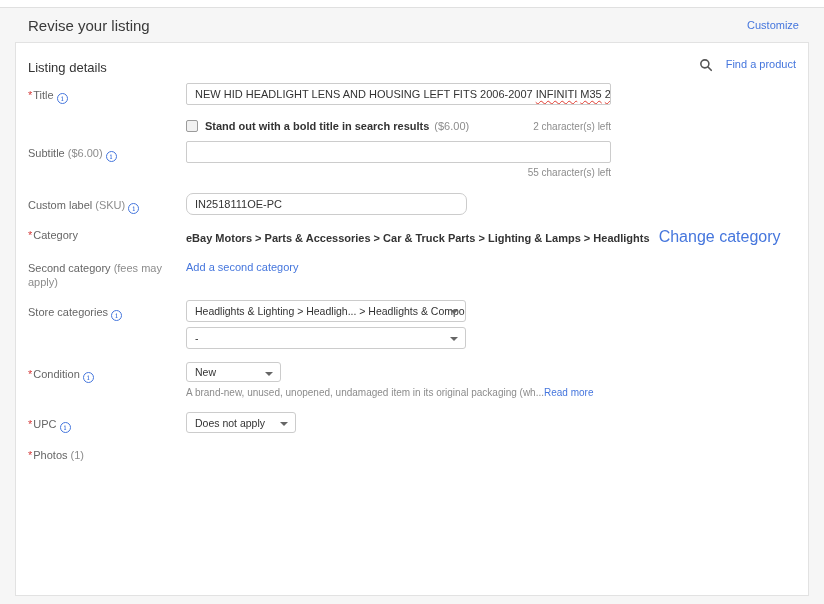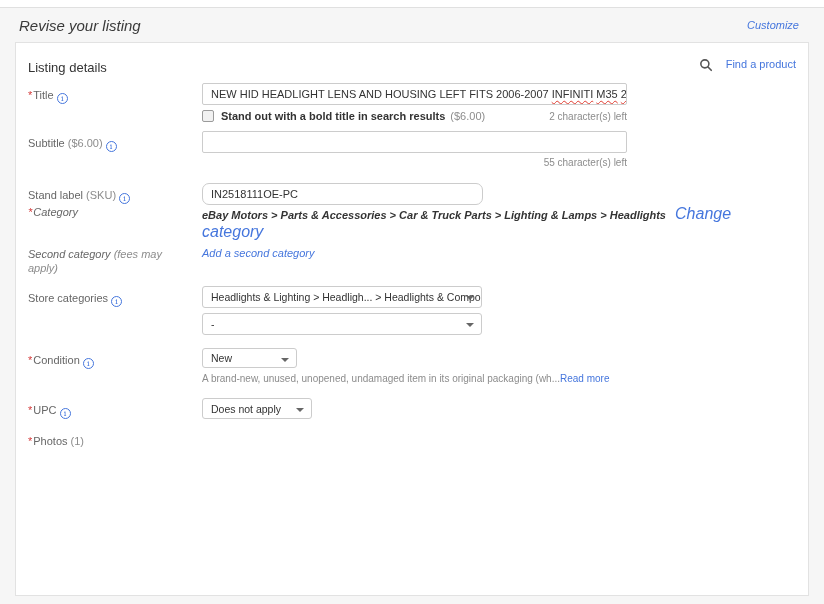--- a/index.html
+++ b/index.html
@@ -8,38 +8,37 @@
   }
   *{box-sizing:border-box;}
   html,body{margin:0;padding:0;}
   body{
     width:824px;height:604px;position:relative;overflow:hidden;
     background:var(--page-bg);
     font-family:"Liberation Sans", sans-serif;color:var(--text);
   }
   .topstrip{position:absolute;top:0;left:0;right:0;height:8px;background:#ffffff;border-bottom:1px solid #e0e0e0;}
   .page-header{
-    position:absolute;top:9px;left:3px;right:0;height:32px;
+    position:absolute;top:9px;left:12px;right:0;height:32px;
     display:flex;align-items:center;justify-content:space-between;
     padding:0 25px 0 16px;
-    font-style:italic;
   }
   .page-title{font-size:15px;color:#3a3a3a;}
   .link{color:var(--link);text-decoration:none;cursor:pointer;}
   .customize-link{font-size:11px;}
   .card{
     position:absolute;left:15px;right:15px;top:42px;bottom:8px;
     background:#ffffff;border:1px solid var(--card-border);
     padding:16px 12px;overflow:hidden;
   }
   .card-head{display:flex;justify-content:space-between;align-items:center;height:16px;}
   .card-heading{font-size:13px;color:#333;}
   .find-product{display:flex;align-items:flex-start;gap:13px;}
   .find-product-link{font-size:11px;}
-  .row{display:flex;gap:16px;}
+  .row{display:flex;}
   .label{width:158px;flex:none;font-size:11px;color:var(--label);line-height:14px;}
   .row--input .label{padding-top:5px;}
   .field{flex:1;min-width:0;font-size:11px;}
   .req{color:var(--required);margin-right:1px;}
   .muted{color:var(--muted);}
   .info-icon{
     display:inline-block;width:11px;height:11px;line-height:10px;border:1px solid var(--link);
     color:var(--link);border-radius:50%;font-size:8px;text-align:center;
     vertical-align:-2px;margin-left:3px;cursor:pointer;
   }
@@ -49,21 +48,21 @@
     font-size:11px;color:#333;padding:0 8px;height:22px;line-height:20px;
     font-family:inherit;display:block;
   }
   .title-input{width:425px;white-space:nowrap;overflow:hidden;}
   .subtitle-input{width:425px;}
   .sku-input{width:281px;border-radius:7px;}
   .misspelled{
     text-decoration-line:underline;text-decoration-style:wavy;
     text-decoration-color:#e03c31;text-decoration-thickness:1px;text-underline-offset:2px;
   }
-  .checkbox-row{margin-top:4px;display:flex;align-items:center;width:425px;font-size:11px;height:14px;}
+  .checkbox-row{margin-top:14px;display:flex;align-items:center;width:425px;font-size:11px;height:14px;}
   .checkbox{
     width:12px;height:12px;border:1px solid #9b9b9b;background:#f1f1f1;border-radius:2px;
     display:inline-block;margin-right:7px;flex:none;cursor:pointer;
   }
   .bold-option-label{font-weight:bold;color:#333;}
   .option-price{color:var(--muted);margin-left:5px;}
   .counter{margin-left:auto;font-size:10px;color:var(--muted);}
   .counter-line{width:425px;text-align:right;font-size:10px;color:var(--muted);margin-top:4px;height:12px;}
   .select{
     border:1px solid var(--input-border);border-radius:3px;height:22px;line-height:20px;
@@ -78,22 +77,22 @@
   .select--upc{width:110px;height:21px;}
   .select--condition{width:95px;height:20px;line-height:18px;}
   .category-path{font-weight:bold;font-size:11px;color:#333;}
   .inline-link{font-size:16px;margin-left:6px;}
   .note{font-size:10px;color:var(--muted);margin-top:5px;}
   .note .link{font-size:10px;}
   
   .row-title{margin-top:8px;}
   .row-subtitle{margin-top:8px;}
   .row-sku{margin-top:14px;}
-  .row-category{font-style:italic;}
-  .row-second-category{margin-top:6px;font-style:italic;}
+  .row-category{margin-top:13px;}
+  .row-second-category{margin-top:15px;}
   .row-store{margin-top:11px;justify-content:space-between;}
   .row-upc{margin-top:14px;}
   .row-condition{margin-top:13px;}
   .row-photos{margin-top:15px;}
   .stack-gap{margin-top:5px;}
 </style>
 </head>
 <body>
 
 <div class="topstrip"></div>
@@ -138,21 +137,21 @@
       <span>Subtitle</span> <span class="muted">($6.00)</span><span class="info-icon"></span>
     </div>
     <div class="field">
       <input class="text-input subtitle-input" value="" style="">
       <div class="counter-line">55 character(s) left</div>
     </div>
   </div>
 
   <div class="row row--input row-sku">
     <div class="label">
-      <span>Stand label</span> <span class="muted">(SKU)</span><span class="info-icon"></span>
+      <span>Custom label</span> <span class="muted">(SKU)</span><span class="info-icon"></span>
     </div>
     <div class="field">
       <input class="text-input sku-input" value="IN2518111OE-PC" style="">
     </div>
   </div>
 
   <div class="row row-category">
     <div class="label">
       <span class="req">*</span><span>Category</span>
     </div>

